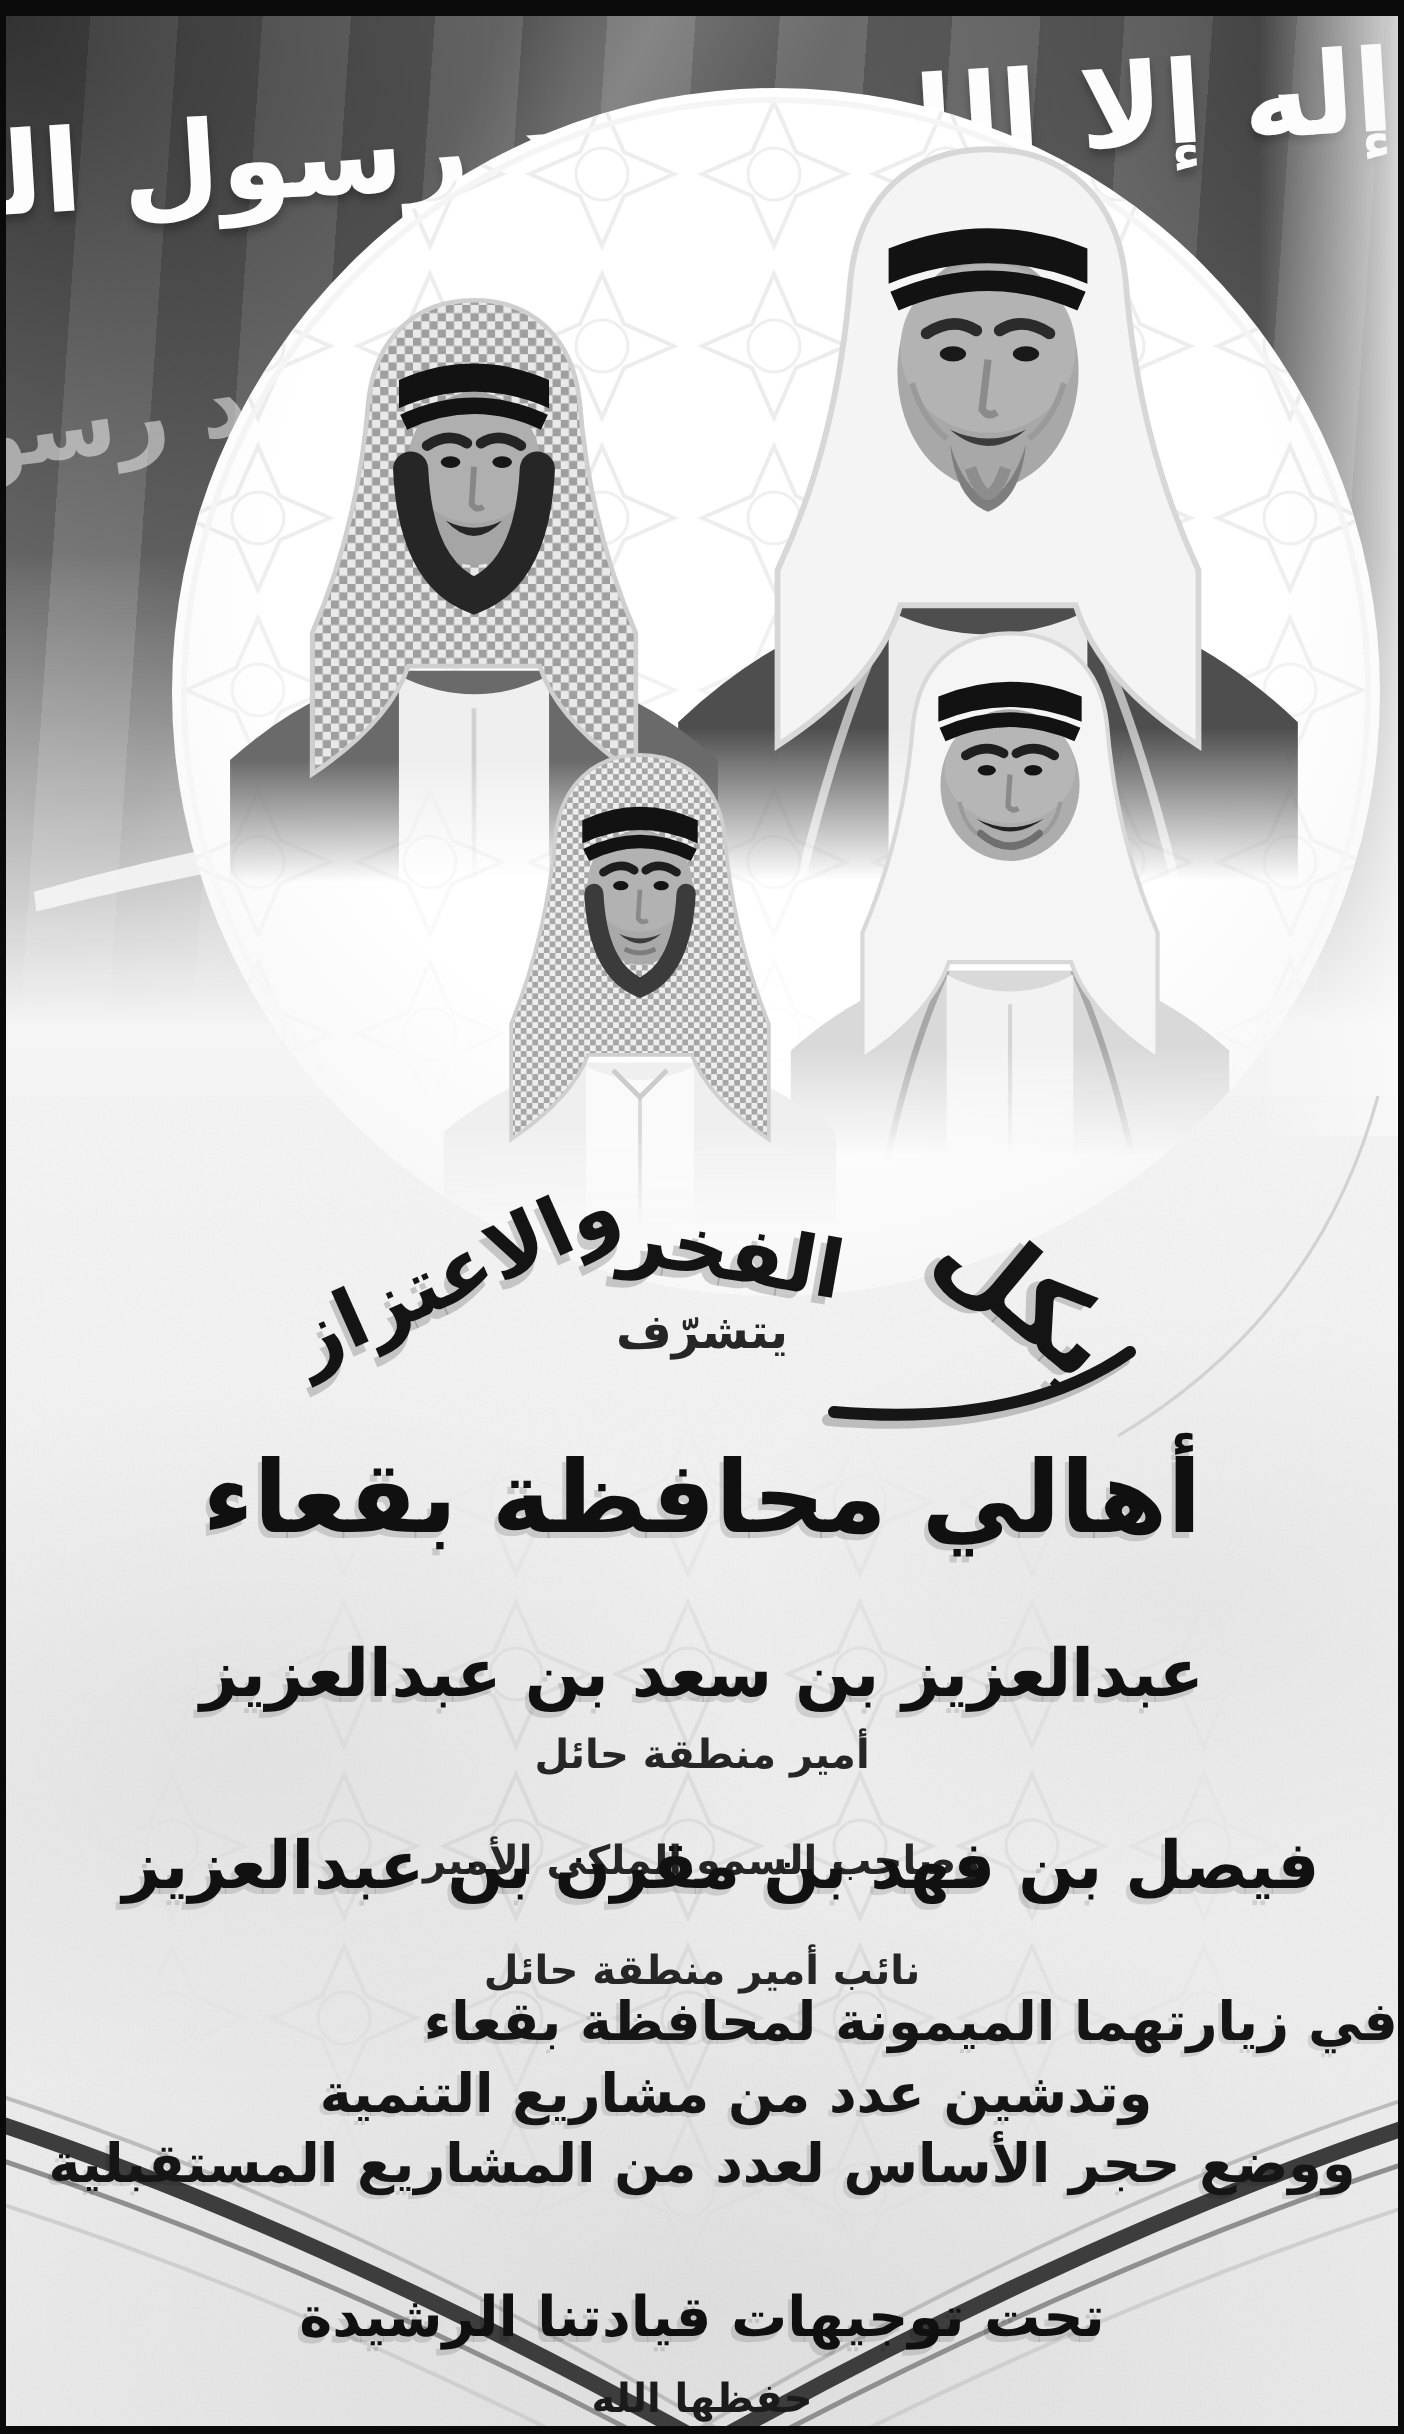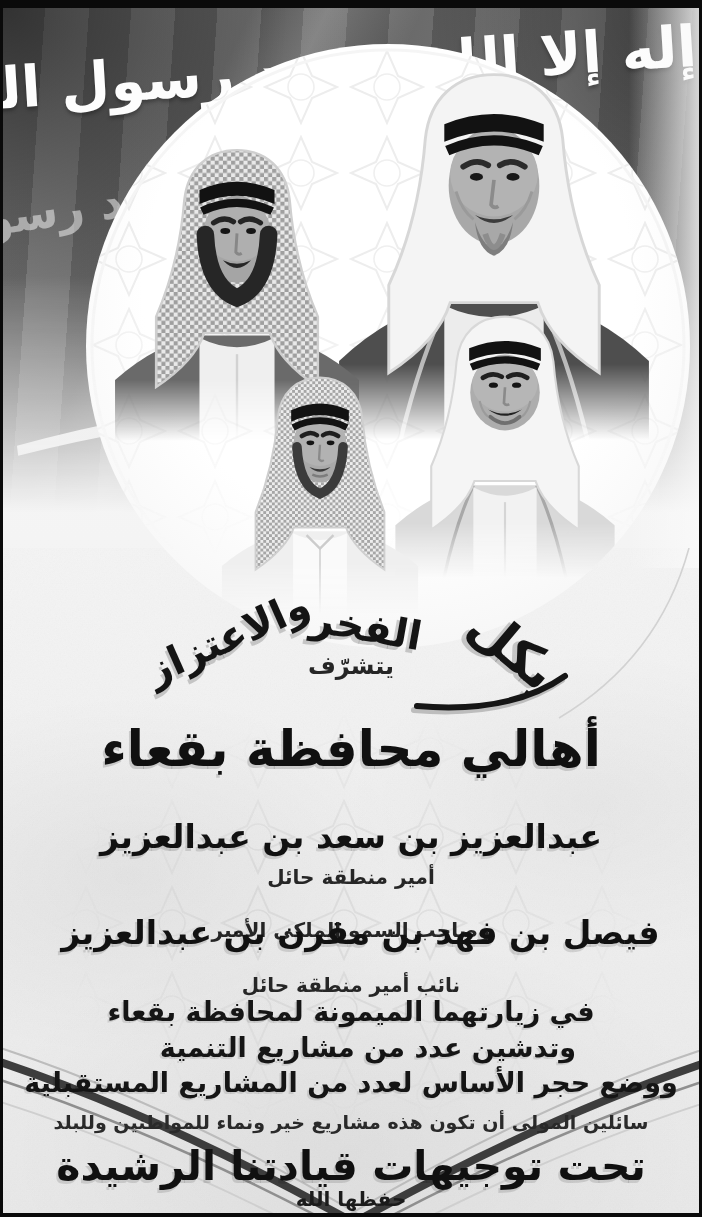--- a/index.html
+++ b/index.html
@@ -92,23 +92,23 @@
   .audience { top:712px; font-size:50px; font-weight:900; color:#101010; text-shadow:-2px 3px 0 rgba(0,0,0,.14); }
   .sline    { font-size:20px; font-weight:700; color:#262626; }
   .l-welcome { top:787px; }
   .l-title1  { top:857px; }
   .l-conj    { top:910px; }
   .l-title2  { top:953px;margin-top:12px; }
   .nline    { font-size:33px; font-weight:900; color:#111; text-shadow:-2px 3px 0 rgba(0,0,0,.12); }
   .l-name1  { top:809px; }
   .l-name2  { top:905px;padding-left:19px; }
   .occ      { font-size:27px; font-weight:900; color:#151515; text-shadow:-2px 2px 0 rgba(0,0,0,.10); }
-  .l-occ1 { top:988px; } .l-occ2 { top:1024px;padding-left:34px; } .l-occ3 { top:1059px; }
+  .l-occ1 { top:988px;text-align:right; } .l-occ2 { top:1024px;padding-left:34px; } .l-occ3 { top:1059px; }
   .prayer   { top:1103px; font-size:19px; font-weight:700; color:#2a2a2a; }
-  .closing  { top:1134px; font-size:41px; font-weight:900; color:#101010; text-shadow:-2px 3px 0 rgba(0,0,0,.12);text-align:center; }
+  .closing  { top:1134px; font-size:28px; font-weight:900; color:#101010; text-shadow:-2px 3px 0 rgba(0,0,0,.12);text-align:center; }
   .subclose { top:1179px; font-size:20px; font-weight:900; }
   .subclose span { display:inline-block; border-bottom:2px solid #141414; padding-bottom:2px;text-align:right; }
 
   .swoosh { position:absolute; left:0; bottom:0; z-index:3; }
   .side-arc { position:absolute; right:0; top:540px; z-index:1; }
 </style>
 </head>
 <body>
 
 <div id="ad">
@@ -293,21 +293,20 @@
   <div class="txt intro">يتشرّف</div>
   <div class="txt audience">أهالي محافظة بقعاء</div>
   <div class="txt nline l-name1">عبدالعزيز بن سعد بن عبدالعزيز</div>
   <div class="txt sline l-title1">أمير منطقة حائل</div>
   <div class="txt sline l-conj">وصاحب السمو الملكي الأمير</div>
   <div class="txt nline l-name2">فيصل بن فهد بن مقرن بن عبدالعزيز</div>
   <div class="txt sline l-title2">نائب أمير منطقة حائل</div>
   <div class="txt occ l-occ1">في زيارتهما الميمونة لمحافظة بقعاء</div>
   <div class="txt occ l-occ2">وتدشين عدد من مشاريع التنمية</div>
   <div class="txt occ l-occ3">ووضع حجر الأساس لعدد من المشاريع المستقبلية</div>
-  <div class="txt prayer">سائلين المولى أن تكون هذه مشاريع خير ونماء للمواطنين وللبلد</div>
   <div class="txt closing">تحت توجيهات قيادتنا الرشيدة</div>
   <div class="txt subclose">
     <span>حفظها الله</span>
   </div>
 
   <svg class="swoosh" width="702" height="178" viewBox="0 0 702 178">
     <g>
       <path d="M-12,10 Q170,68 370,188" stroke="#bcbcbc" stroke-width="2" fill="none"></path>
       <path d="M-12,24 Q170,84 380,204" stroke="#3d3d3d" stroke-width="8" fill="none"></path>
       <path d="M-12,42 Q168,100 372,212" stroke="#8f8f8f" stroke-width="2.5" fill="none"></path>

